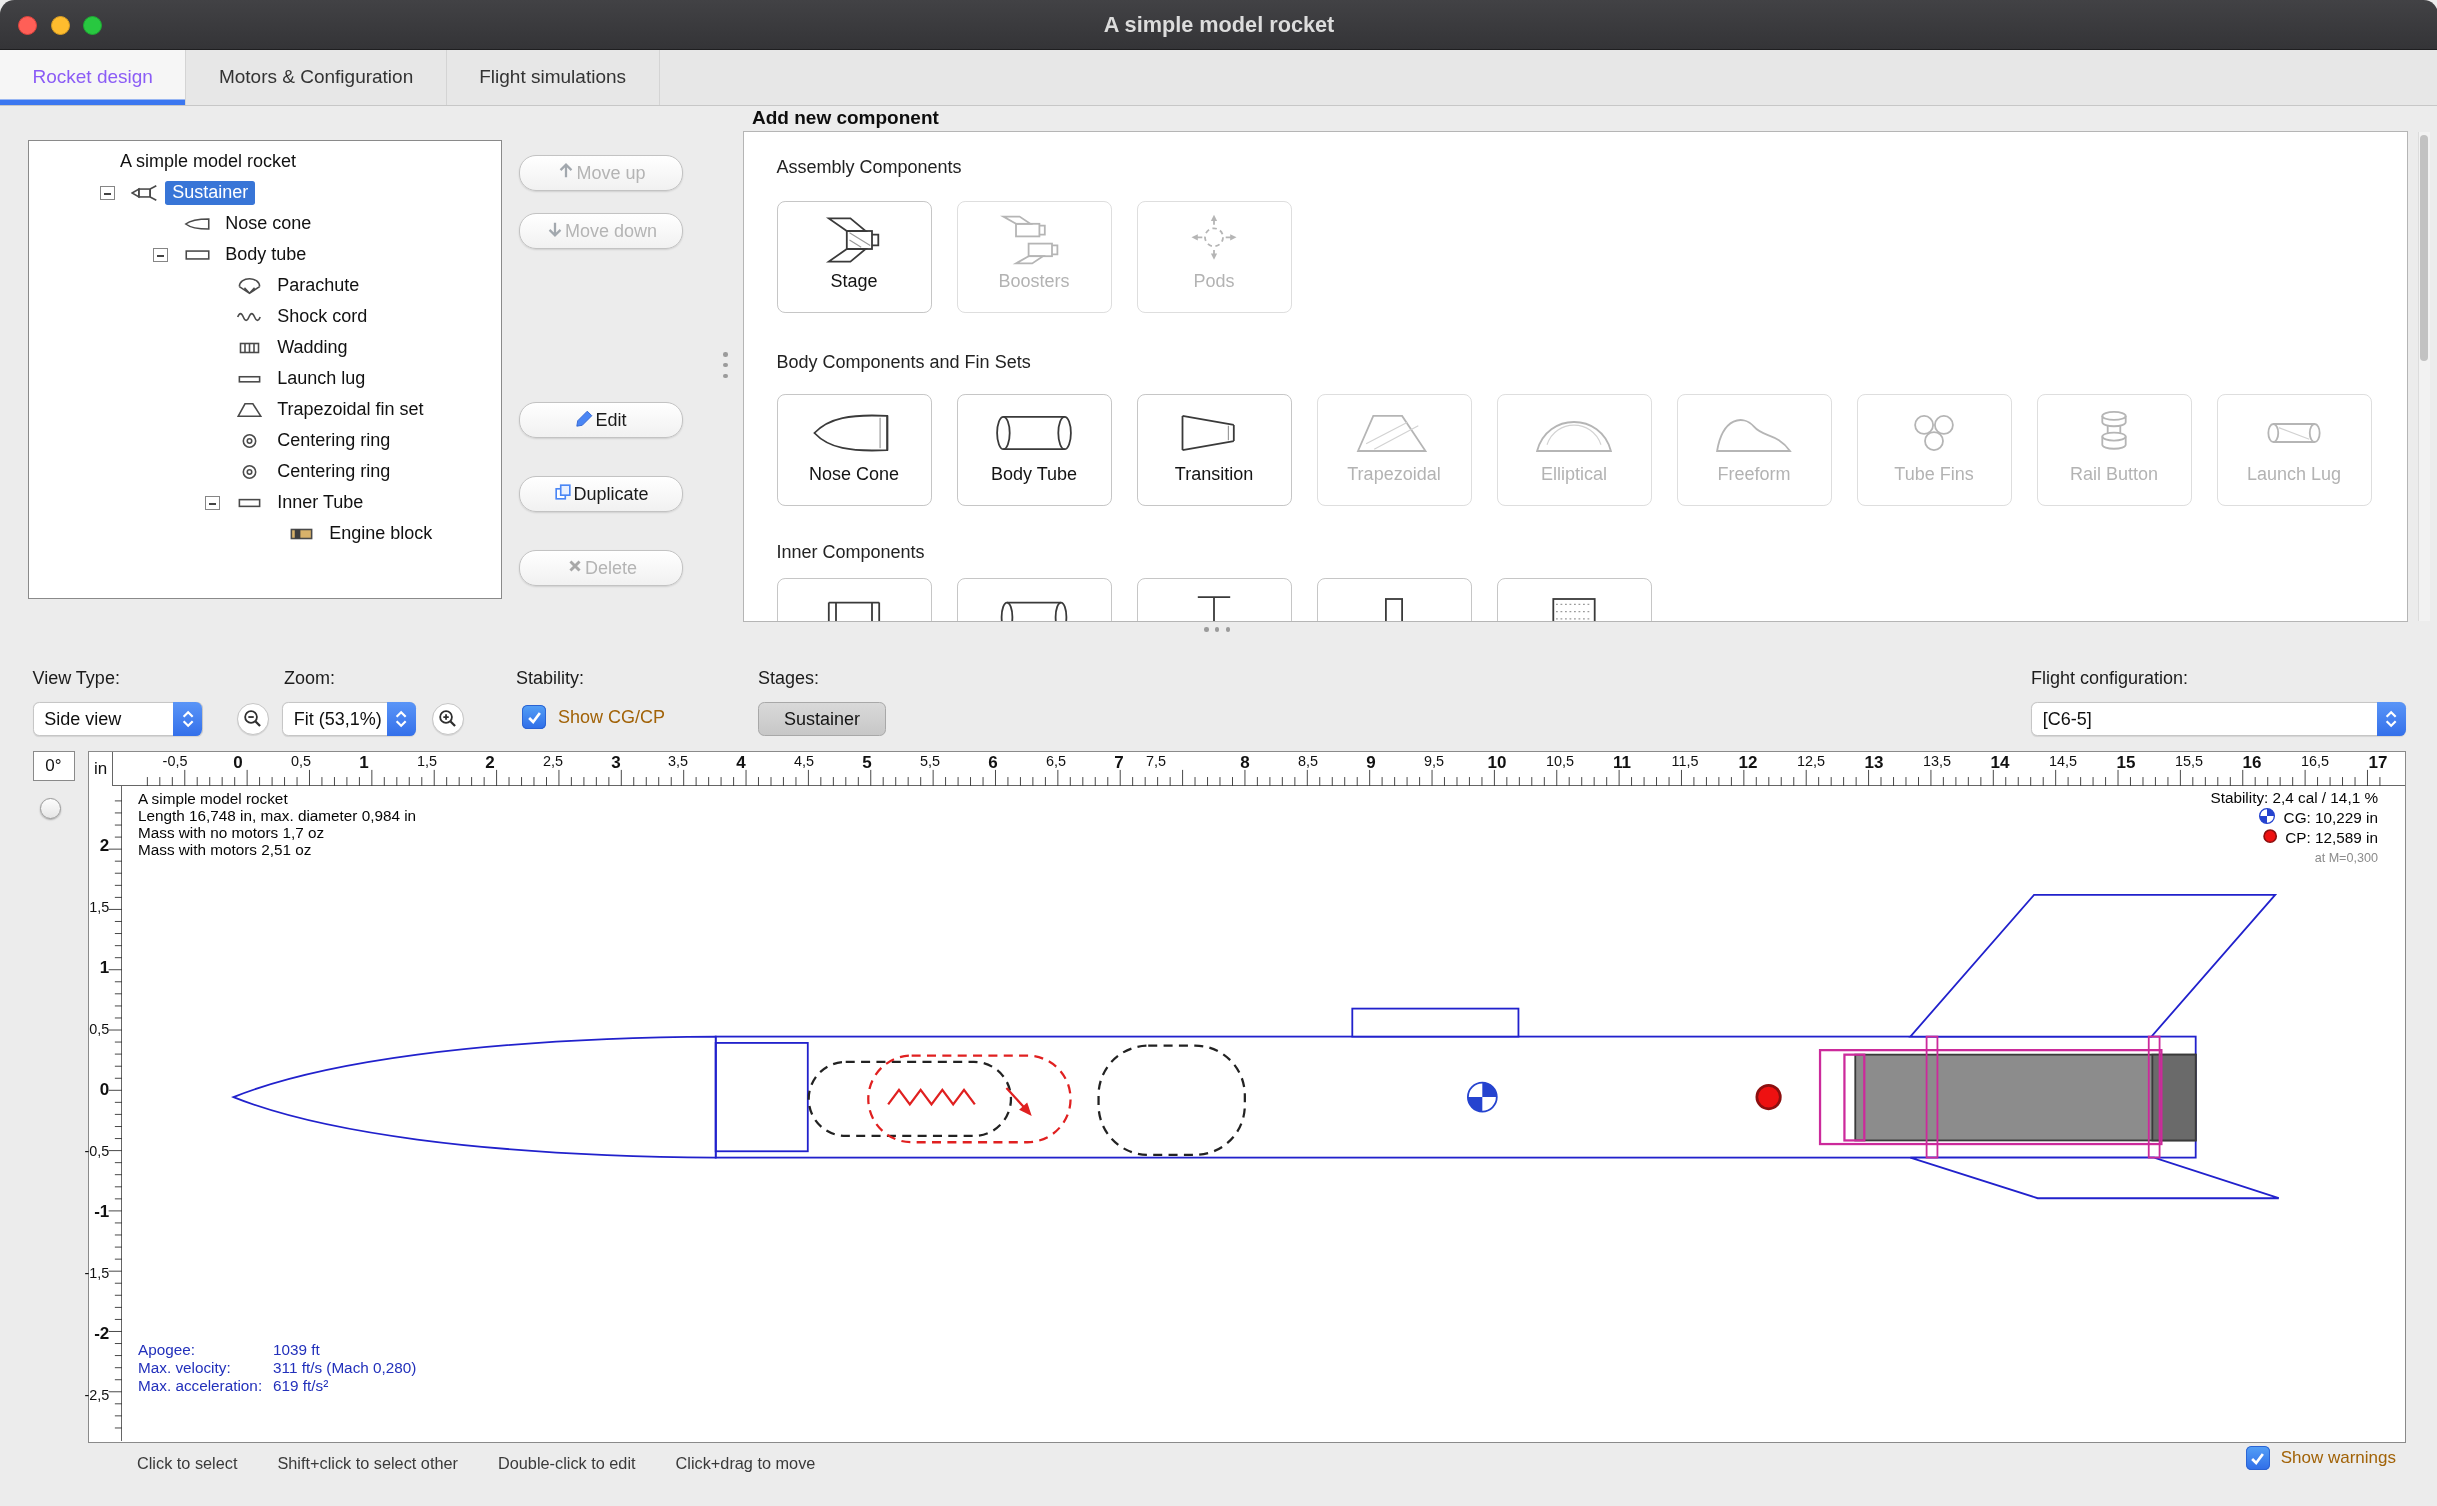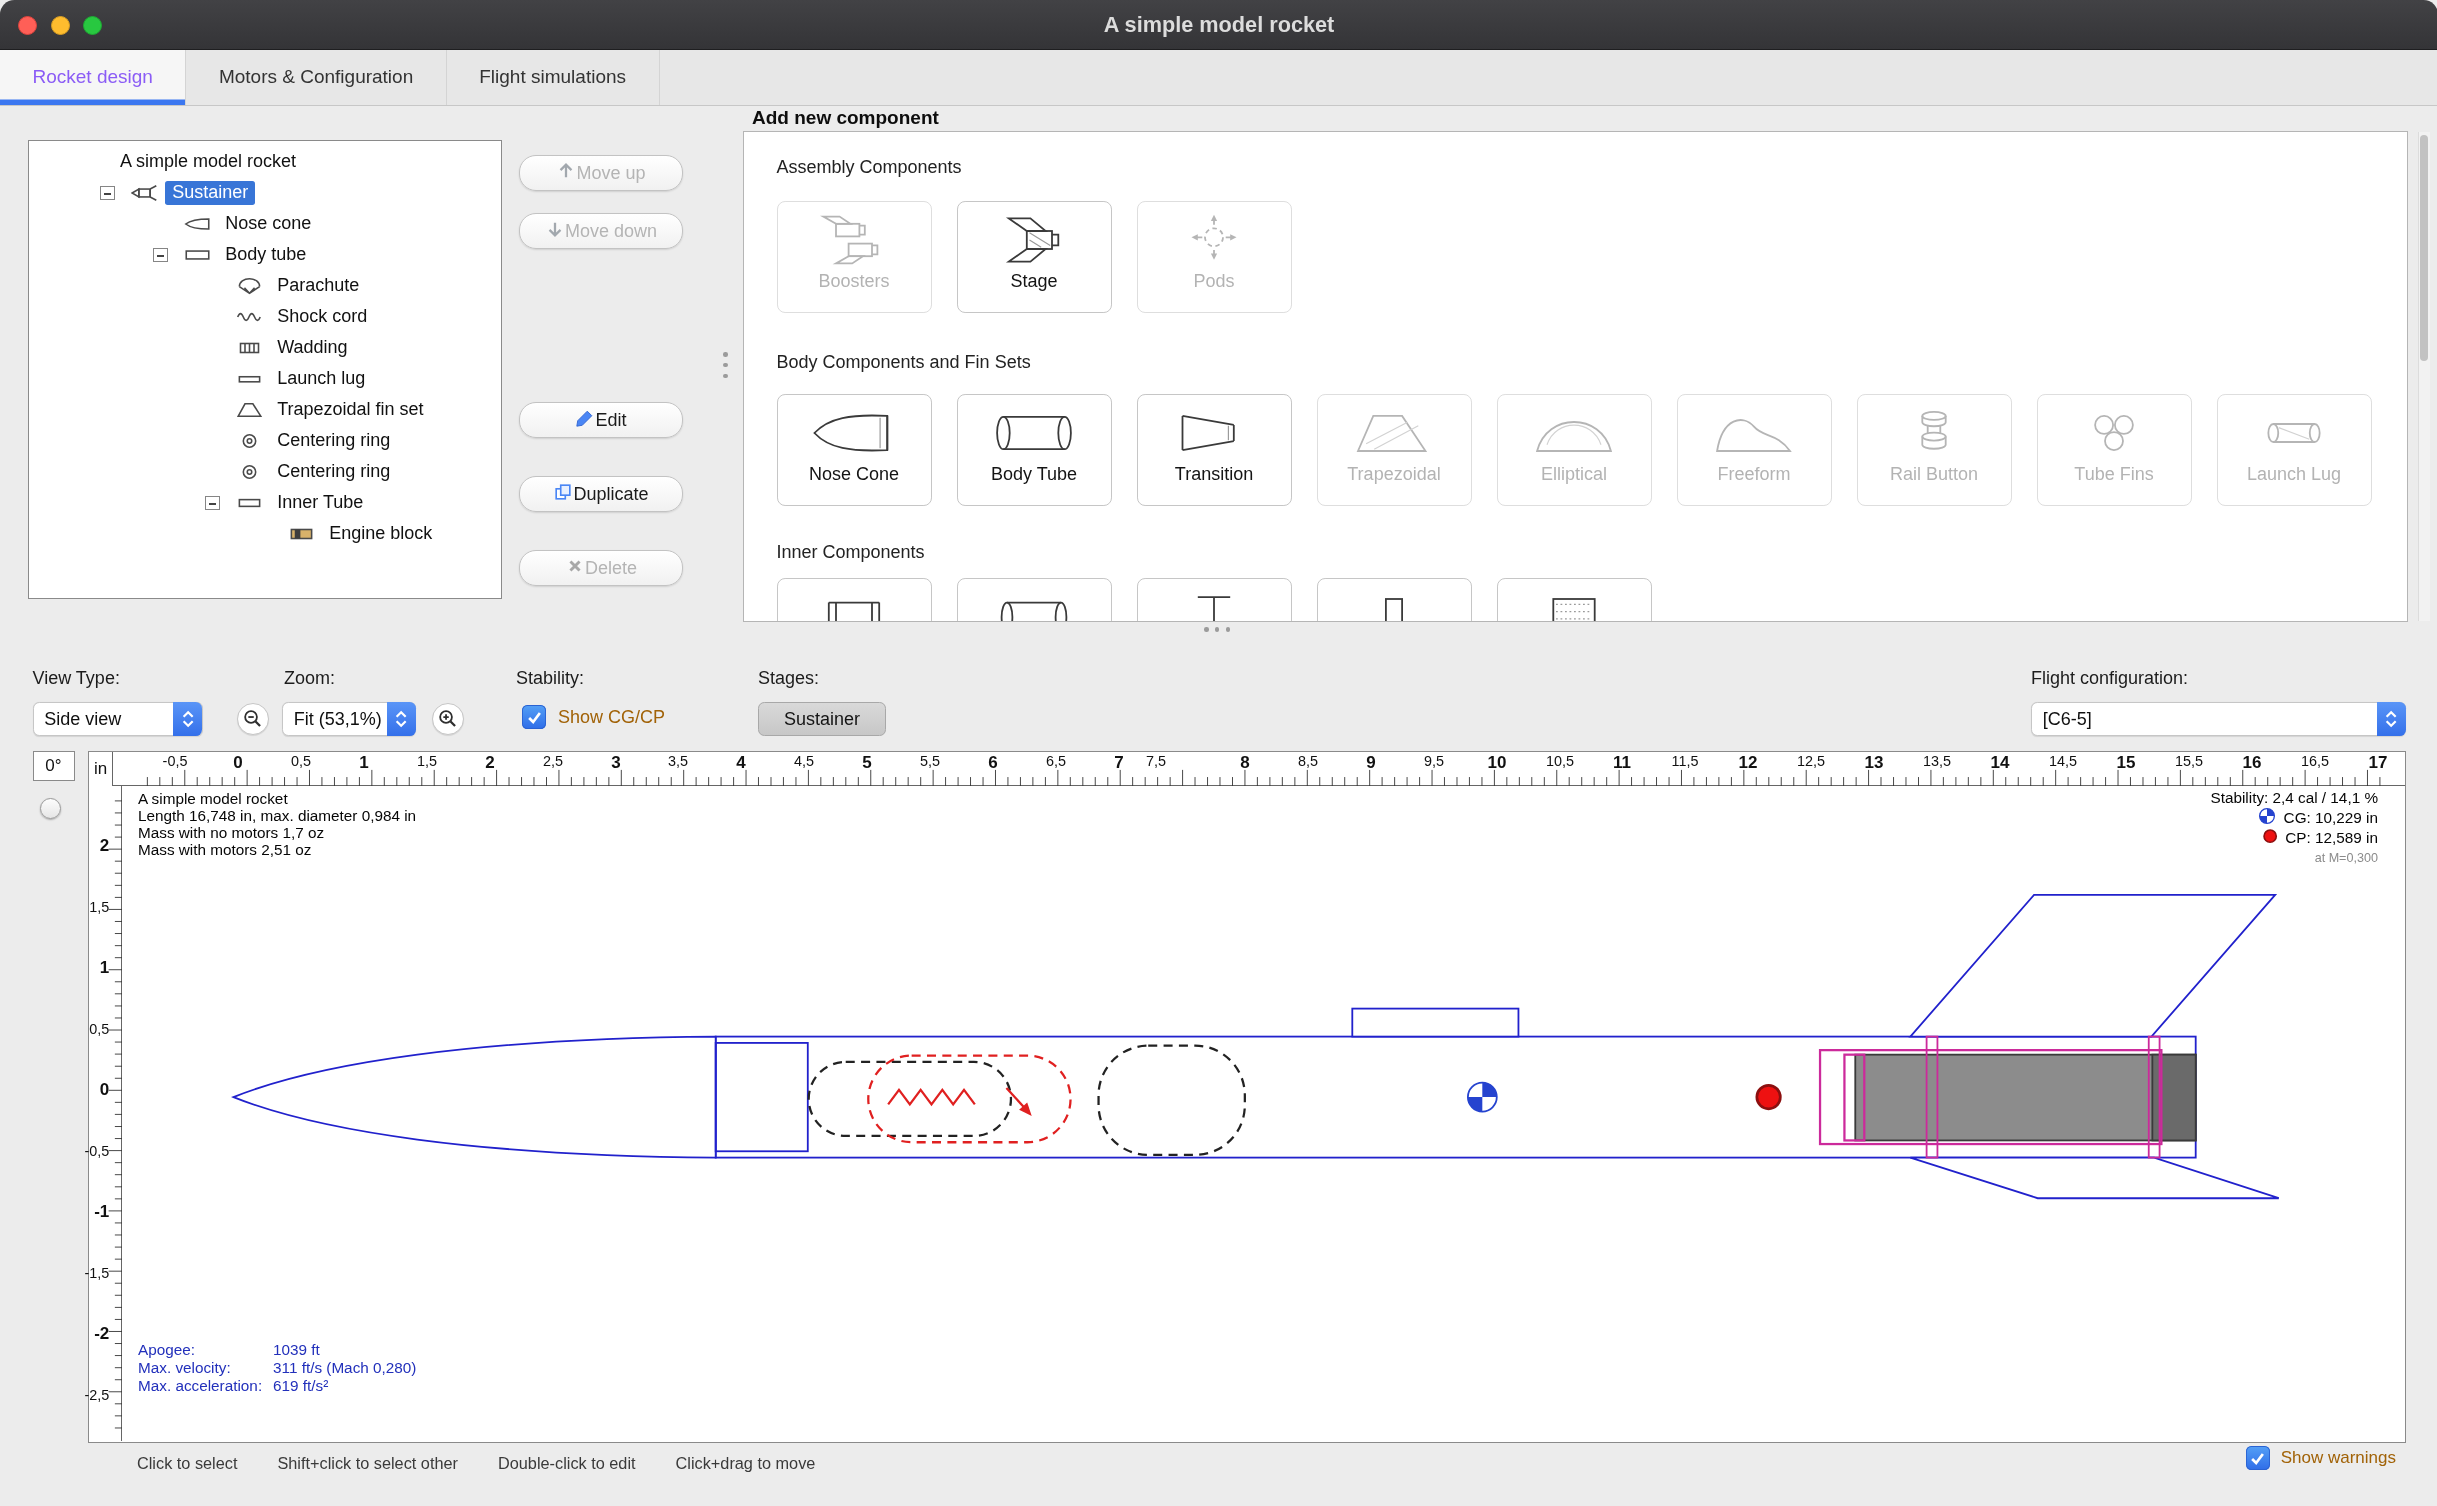--- a/index.html
+++ b/index.html
@@ -274,39 +274,39 @@
             <path d="M6 6l10 10M16 6L6 16" stroke="#a8a8a8" stroke-width="3.2"></path>
           </svg></span>
         <span>Delete</span>
       </div>
     </div>
 
   <div class="panel-label">Add new component</div>
   <div id="add-panel">
       <div class="sec-head" style="top: 25px;">Assembly Components</div>
       <div class="sec-row" style="top: 69px;">
+        <div class="tile">
+          <div><svg width="90" height="54" viewBox="0 0 100 60" fill="none" stroke="#3a3a3a" stroke-width="2">
+              <rect x="42" y="20" width="28" height="20"></rect>
+              <polygon points="42,20 22,6 46,6 63,20"></polygon>
+              <polygon points="42,40 22,54 46,54 63,40"></polygon>
+              <path d="M70 24h7v12h-7"></path>
+              <path d="M45 22l23 14M45 30l13 8" stroke="#9a9a9a" stroke-width="1.3"></path>
+            </svg></div>
+          <div class="lbl">Stage</div>
+        </div>
         <div class="tile disabled">
           <div><svg width="90" height="54" viewBox="0 0 100 60" fill="none" stroke="#b5b5b5" stroke-width="2">
               <rect x="30" y="12" width="26" height="14"></rect>
               <polygon points="30,12 16,4 34,4 46,12"></polygon>
               <rect x="44" y="34" width="26" height="14"></rect>
               <polygon points="44,48 30,56 48,56 60,48"></polygon>
               <path d="M56 14h6v10h-6M70 36h6v10h-6"></path>
             </svg></div>
           <div class="lbl">Boosters</div>
-        </div>
-        <div class="tile">
-          <div><svg width="90" height="54" viewBox="0 0 100 60" fill="none" stroke="#3a3a3a" stroke-width="2">
-              <rect x="42" y="20" width="28" height="20"></rect>
-              <polygon points="42,20 22,6 46,6 63,20"></polygon>
-              <polygon points="42,40 22,54 46,54 63,40"></polygon>
-              <path d="M70 24h7v12h-7"></path>
-              <path d="M45 22l23 14M45 30l13 8" stroke="#9a9a9a" stroke-width="1.3"></path>
-            </svg></div>
-          <div class="lbl">Stage</div>
         </div>
         <div class="tile disabled">
           <div><svg width="90" height="54" viewBox="0 0 100 60" fill="none" stroke="#b5b5b5" stroke-width="2">
               <circle cx="50" cy="27" r="10" stroke-dasharray="5 4"></circle>
               <path d="M50 6v7M50 41v7M29 27h8M63 27h8"></path>
               <polygon points="50,2 46.5,9 53.5,9" fill="#b5b5b5" stroke="none"></polygon>
               <polygon points="50,52 46.5,45 53.5,45" fill="#b5b5b5" stroke="none"></polygon>
               <polygon points="25,27 32,23.5 32,30.5" fill="#b5b5b5" stroke="none"></polygon>
               <polygon points="75,27 68,23.5 68,30.5" fill="#b5b5b5" stroke="none"></polygon>
             </svg></div>
@@ -353,35 +353,35 @@
           <div class="lbl">Elliptical</div>
         </div>
         <div class="tile disabled">
           <div><svg width="90" height="54" viewBox="0 0 100 60" fill="none" stroke="#b5b5b5" stroke-width="2">
               <path d="M9 50C15 13 38 9 50 23c10 12 26 7 40 27z"></path>
             </svg></div>
           <div class="lbl">Freeform</div>
         </div>
         <div class="tile disabled">
           <div><svg width="90" height="54" viewBox="0 0 100 60" fill="none" stroke="#b5b5b5" stroke-width="2">
+              <circle cx="39" cy="21" r="10"></circle>
+              <circle cx="61" cy="21" r="10"></circle>
+              <circle cx="50" cy="39" r="10"></circle>
+            </svg></div>
+          <div class="lbl">Tube Fins</div>
+        </div>
+        <div class="tile disabled">
+          <div><svg width="90" height="54" viewBox="0 0 100 60" fill="none" stroke="#b5b5b5" stroke-width="2">
               <ellipse cx="50" cy="11" rx="13" ry="4.5"></ellipse>
               <path d="M37 11v7a13 4.5 0 0 0 26 0v-7"></path>
               <path d="M43 21v9M57 21v9"></path>
               <ellipse cx="50" cy="34" rx="13" ry="4.5"></ellipse>
               <path d="M37 34v9a13 4.5 0 0 0 26 0v-9"></path>
             </svg></div>
           <div class="lbl">Rail Button</div>
-        </div>
-        <div class="tile disabled">
-          <div><svg width="90" height="54" viewBox="0 0 100 60" fill="none" stroke="#b5b5b5" stroke-width="2">
-              <circle cx="39" cy="21" r="10"></circle>
-              <circle cx="61" cy="21" r="10"></circle>
-              <circle cx="50" cy="39" r="10"></circle>
-            </svg></div>
-          <div class="lbl">Tube Fins</div>
         </div>
         <div class="tile disabled">
           <div><svg width="90" height="54" viewBox="0 0 100 60" fill="none" stroke="#b5b5b5" stroke-width="2">
               <path d="M27 20h46M27 40h46"></path>
               <ellipse cx="27" cy="30" rx="5.5" ry="10"></ellipse>
               <ellipse cx="73" cy="30" rx="5.5" ry="10"></ellipse>
               <path d="M33 24l34 13" stroke="#d2d2d2" stroke-width="1.3"></path>
             </svg></div>
           <div class="lbl">Launch Lug</div>
         </div>

